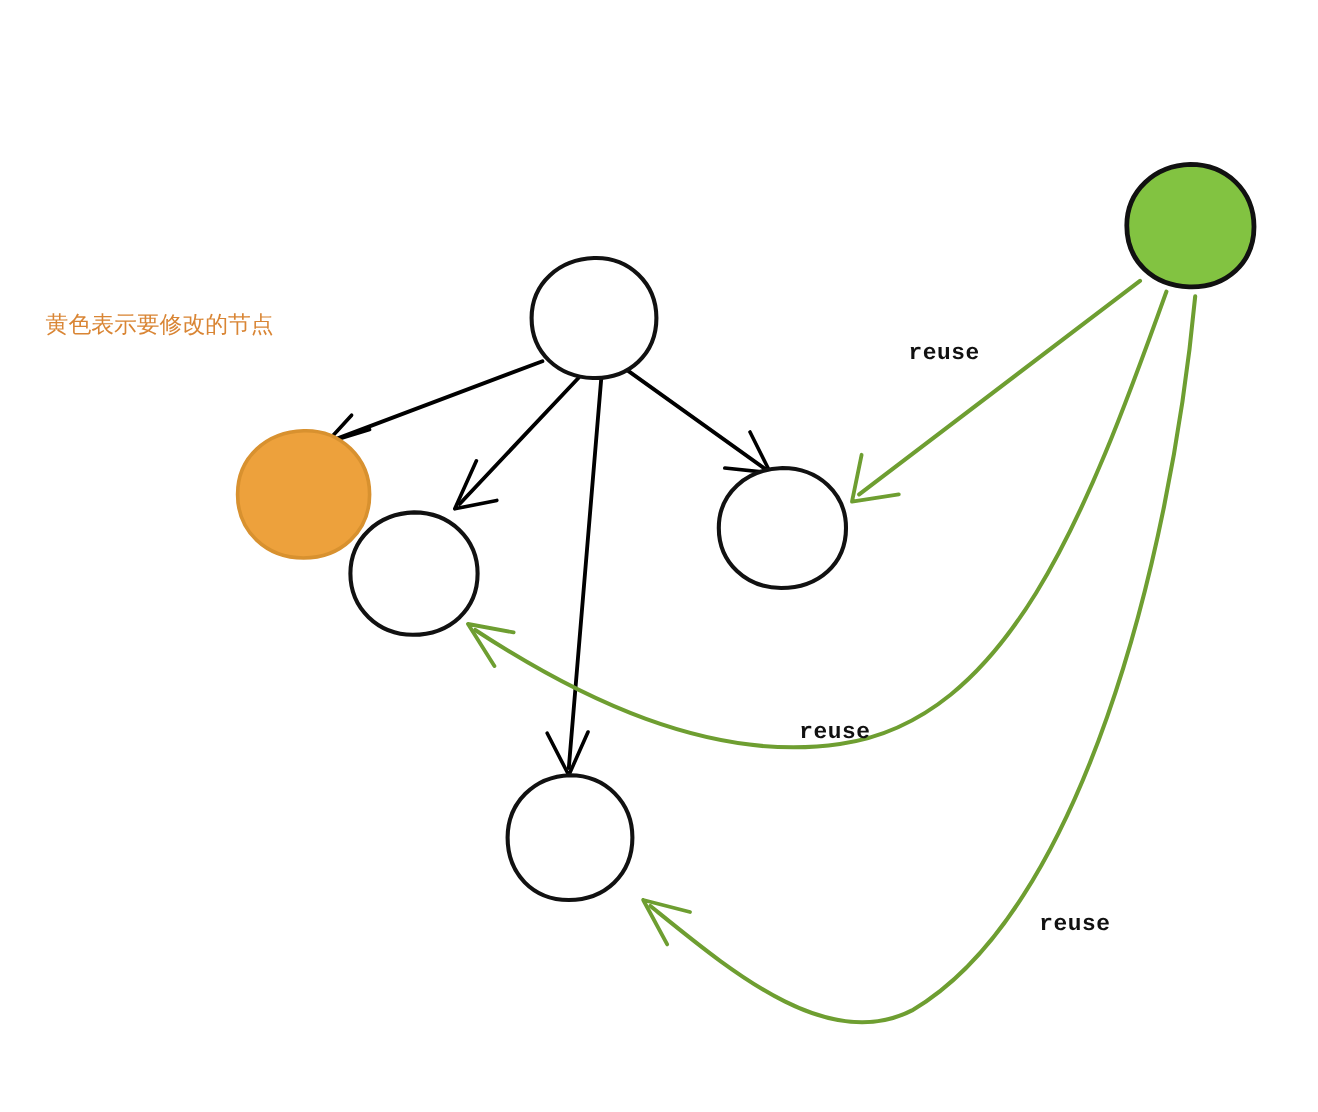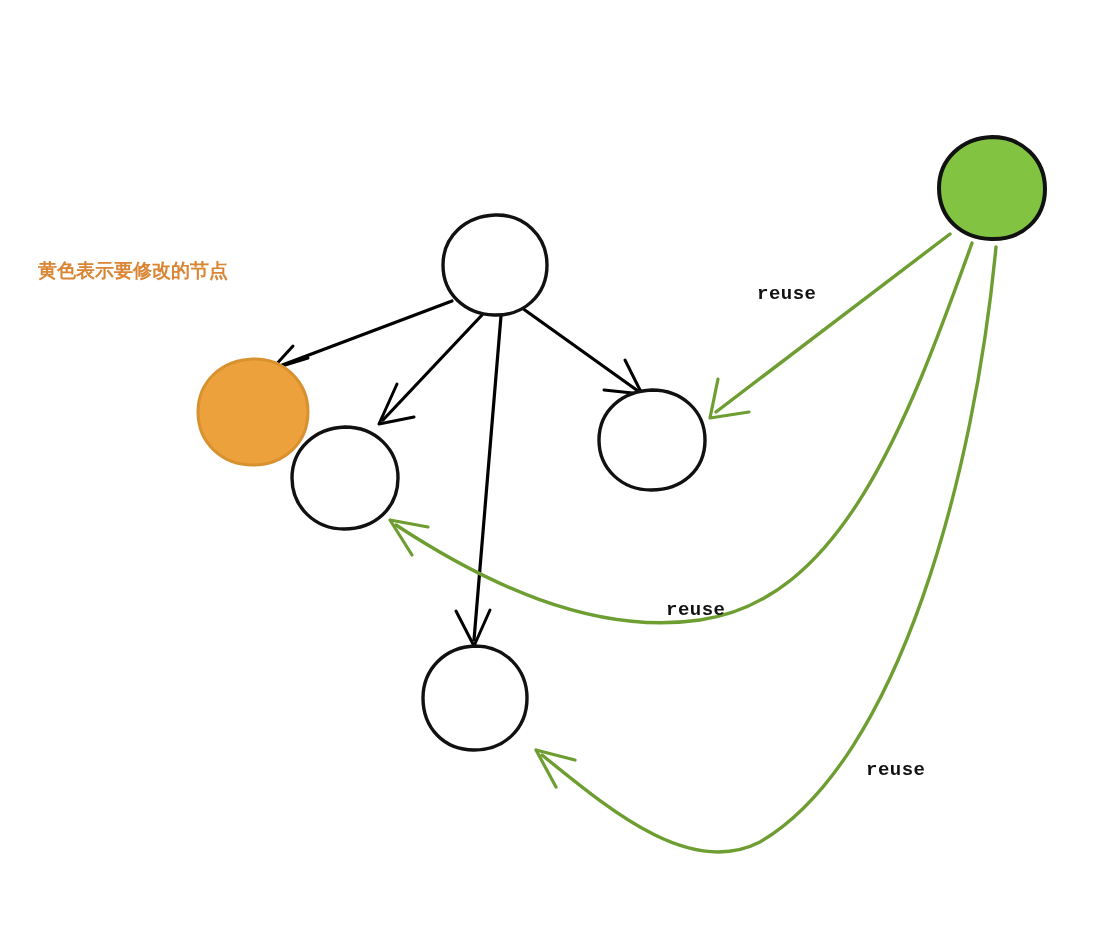--- a/index.html
+++ b/index.html
@@ -65,21 +65,21 @@
     font-family: "Liberation Mono", "DejaVu Sans Mono", monospace;
     font-size: 19px;
     font-weight: 700;
     fill: #111111;
     letter-spacing: 0.5px;
   }
   .note-text {
     position: absolute;
     font-family: "DejaVu Sans", "Liberation Sans", sans-serif;
     font-size: 19px;
-    font-weight: 700;
+    font-weight: 400;
     color: #d98534;
     white-space: nowrap;
   }
 </style>
 </head>
 <body>
 
 <div id="canvas-wrap">
 
   <svg id="diagram-svg" viewBox="0 0 1098 927" xmlns="http://www.w3.org/2000/svg">

